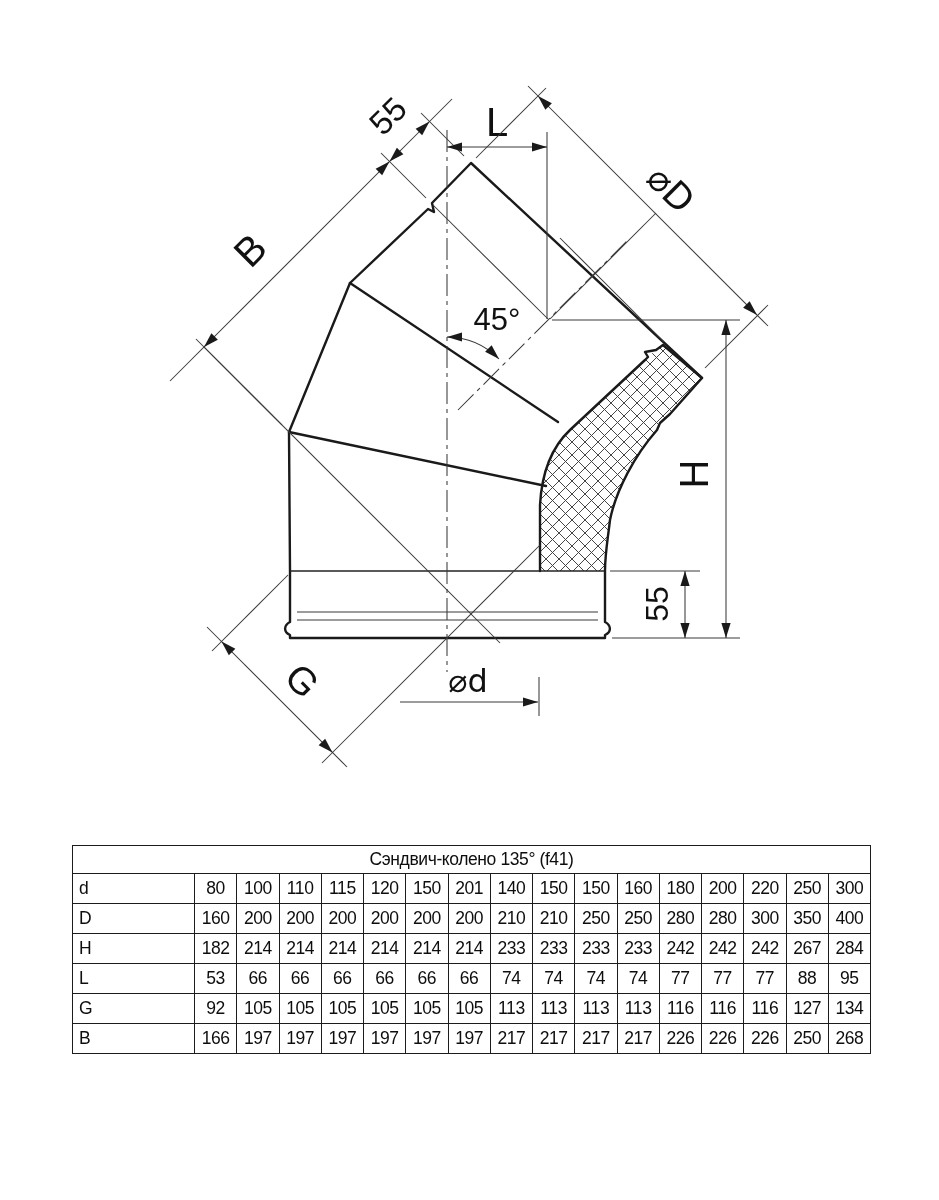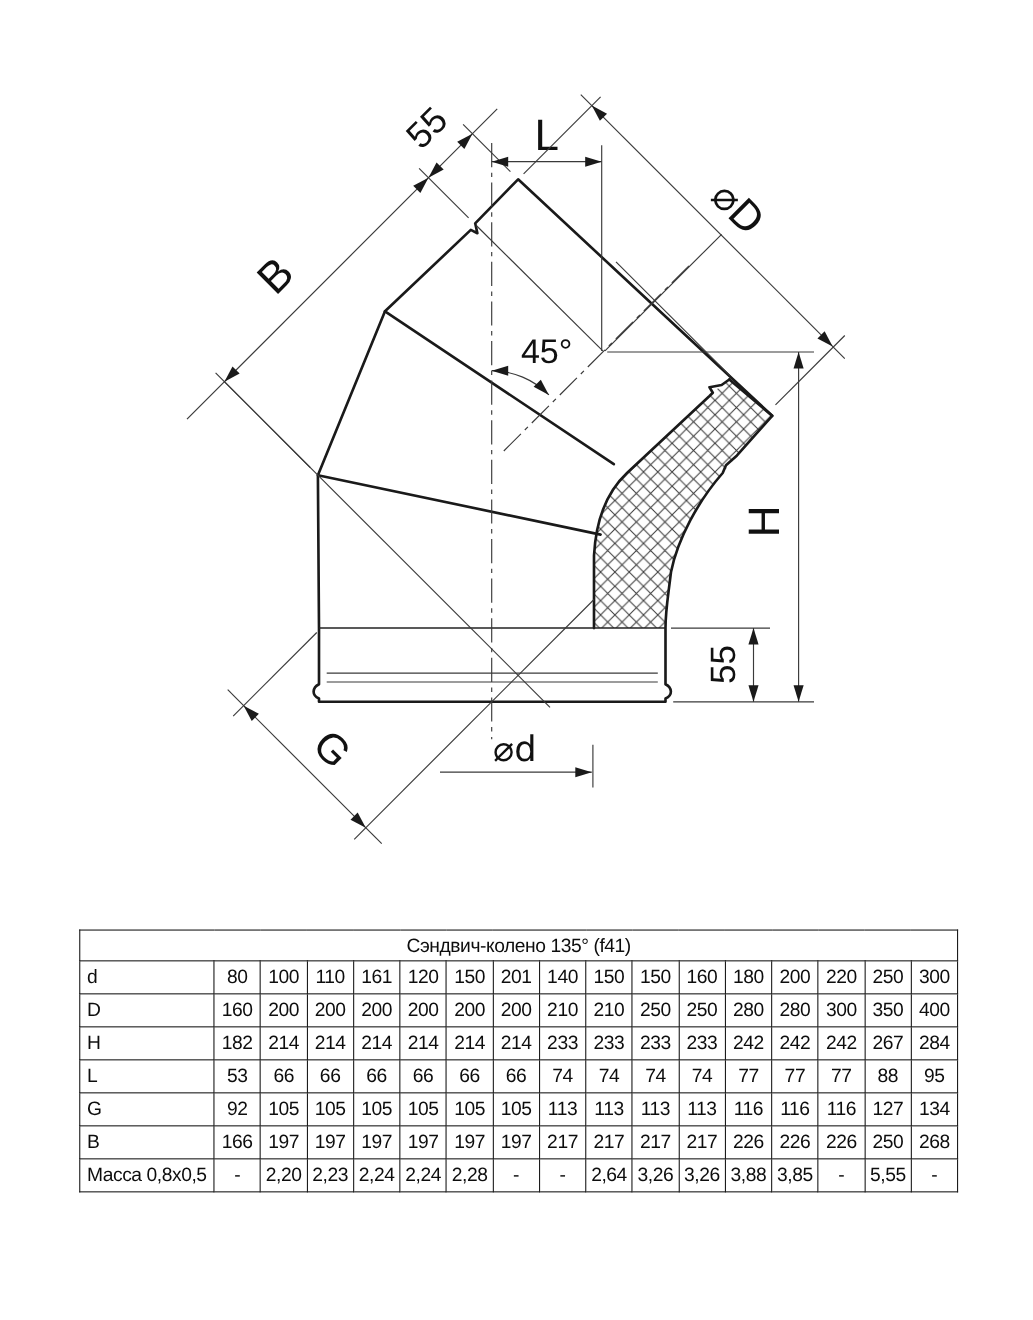--- a/index.html
+++ b/index.html
@@ -167,21 +167,21 @@
   </colgroup>
   <tbody>
       <tr>
         <td colspan="17" class="title">Сэндвич-колено 135° (f41)</td>
       </tr>
       <tr>
         <td class="rowlabel">d</td>
         <td>80</td>
         <td>100</td>
         <td>110</td>
-        <td>161</td>
+        <td>115</td>
         <td>120</td>
         <td>150</td>
         <td>201</td>
         <td>140</td>
         <td>150</td>
         <td>150</td>
         <td>160</td>
         <td>180</td>
         <td>200</td>
         <td>220</td>
@@ -276,33 +276,14 @@
         <td>217</td>
         <td>217</td>
         <td>217</td>
         <td>217</td>
         <td>226</td>
         <td>226</td>
         <td>226</td>
         <td>250</td>
         <td>268</td>
       </tr>
-      <tr>
-        <td class="rowlabel">Масса 0,8x0,5</td>
-        <td>-</td>
-        <td>2,20</td>
-        <td>2,23</td>
-        <td>2,24</td>
-        <td>2,24</td>
-        <td>2,28</td>
-        <td>-</td>
-        <td>-</td>
-        <td>2,64</td>
-        <td>3,26</td>
-        <td>3,26</td>
-        <td>3,88</td>
-        <td>3,85</td>
-        <td>-</td>
-        <td>5,55</td>
-        <td>-</td>
-      </tr>
     </tbody>
 </table>
 
 </body></html>

